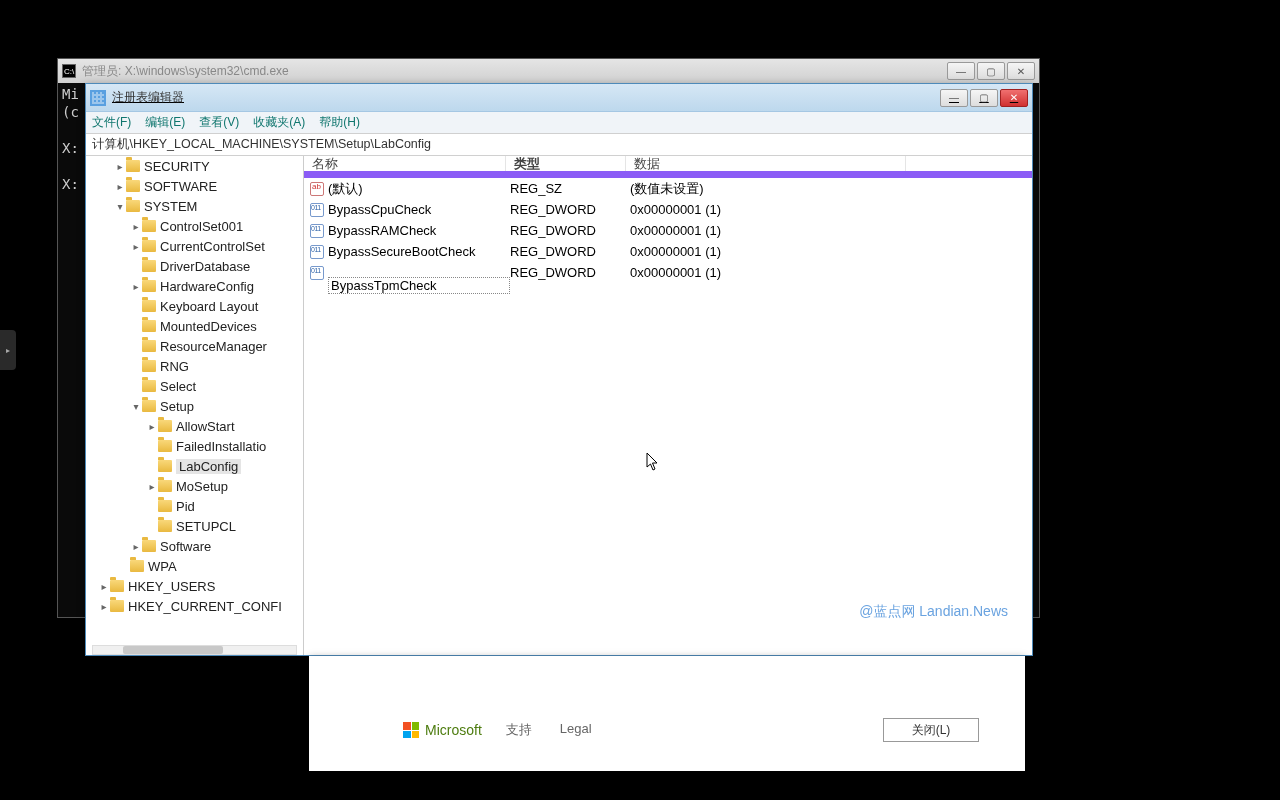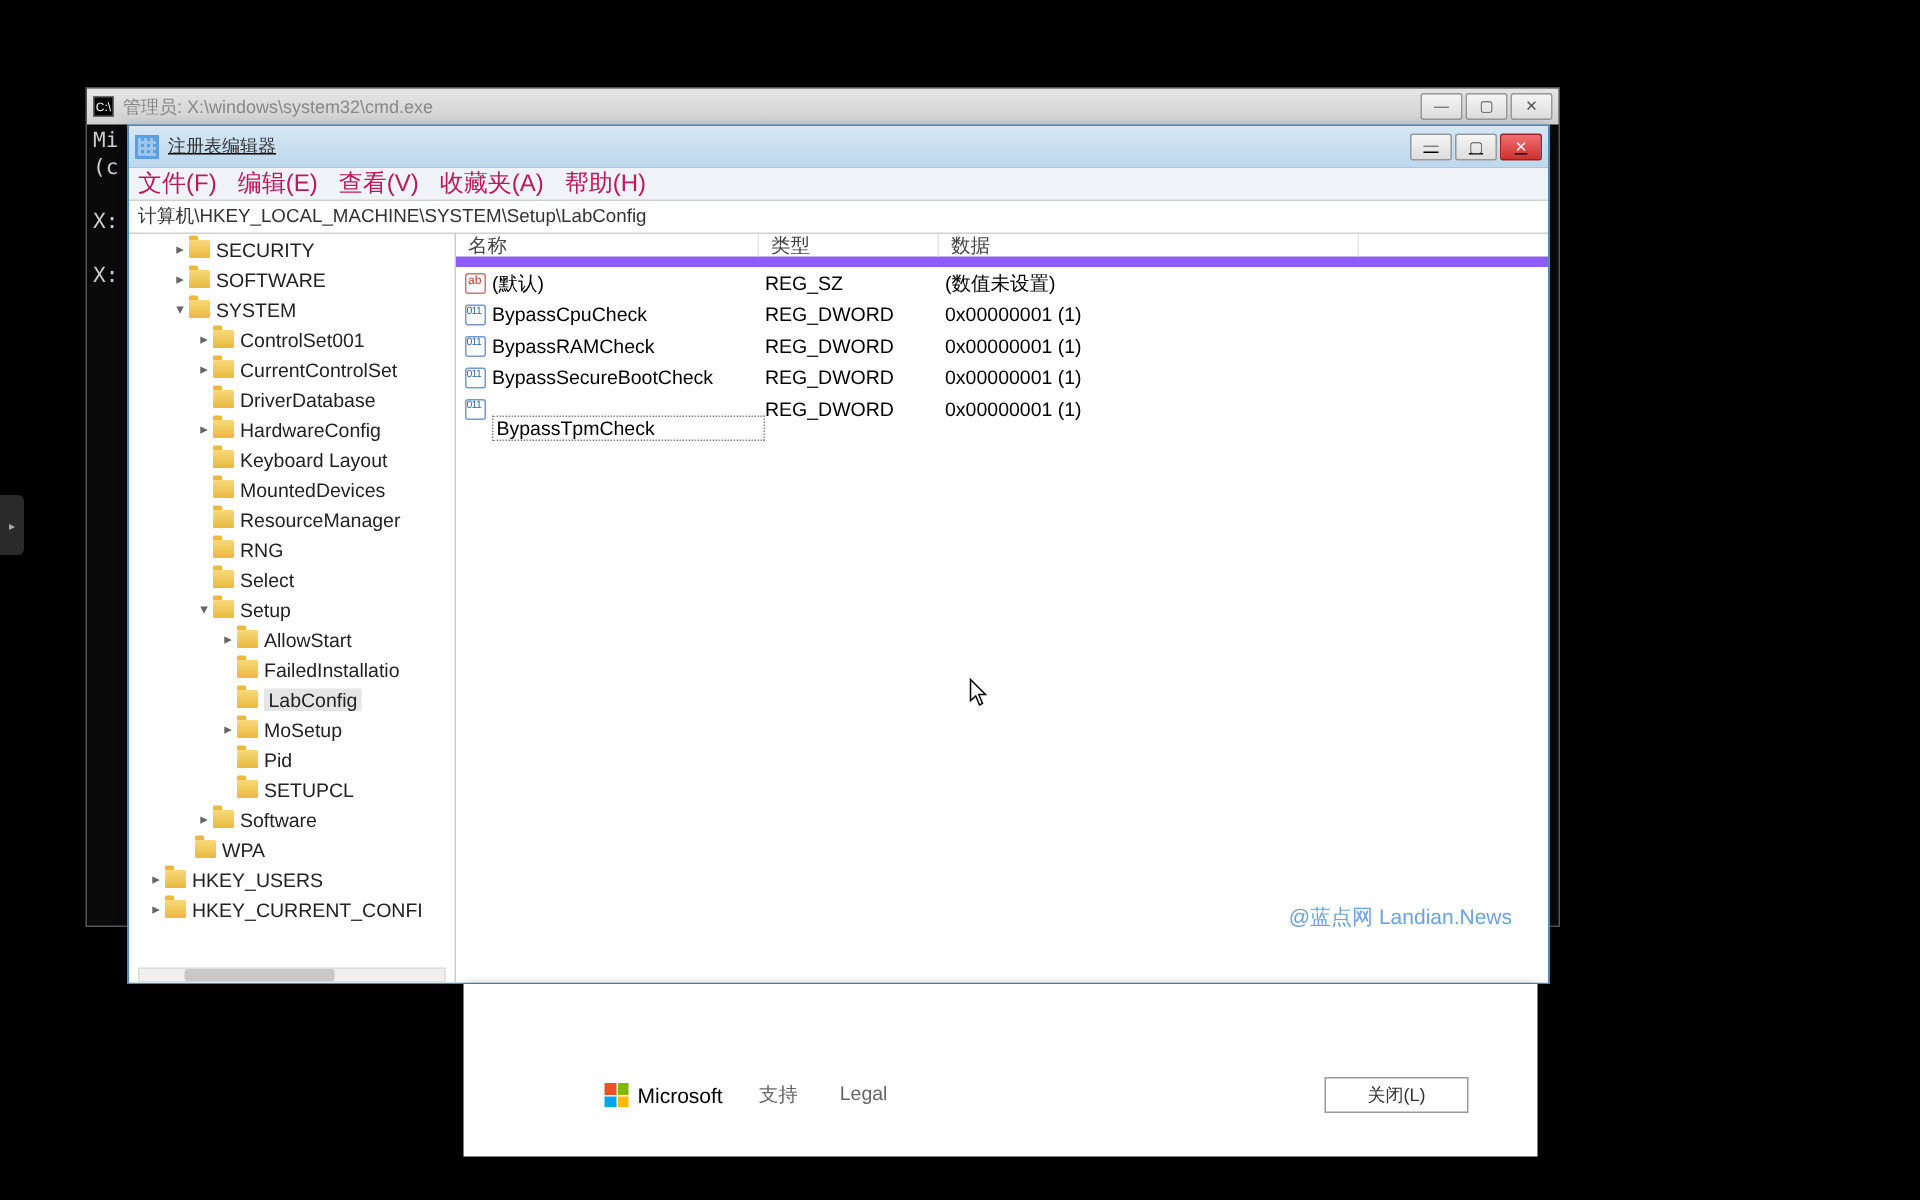--- a/index.html
+++ b/index.html
@@ -121,25 +121,25 @@
   background: linear-gradient(#f07070,#d03030);
   border-color: #a02020;
   color: #fff;
 }
 
 .regedit-menu {
   height: 22px;
   background: #f0f4f8;
   border-bottom: 1px solid #d0d0d0;
   display: flex;
-  align-items: flex-start;
+  align-items: center;
   padding: 0 6px;
   gap: 14px;
-  font-size: 16px;
-  color: #be185d;
+  font-size: 12px;
+  color: #0f766e;
 }
 .menu-item { cursor: default; }
 
 .regedit-path {
   height: 22px;
   border-bottom: 1px solid #d0d0d0;
   padding: 2px 6px;
   font-size: 12.5px;
   color: #333;
   display: flex;
@@ -232,21 +232,21 @@
   background: #fff;
 }
 .col-h {
   padding: 2px 8px;
   border-right: 1px solid #e5e5e5;
   color: #444;
   display: flex;
   align-items: center;
 }
 .col-name { width: 202px; }
-.col-type { width: 120px; }
+.col-type { width: 120px; font-weight: bold; }
 .col-data { flex: 1; }
 
 .values-body { }
 .value-row {
   display: flex;
   align-items: center;
   height: 21px;
 }
 .vicon {
   width: 14px; height: 14px;
@@ -299,21 +299,21 @@
   top: 58px;
   height: 32px;
   display: flex;
   align-items: center;
   padding: 0 46px 0 50px;
 }
 .ms-logo {
   display: flex;
   align-items: center;
   gap: 6px;
-  color: #000000;
+  color: #4d7c0f;
   font-size: 14px;
   padding-left: 44px;
 }
 .ms-squares {
   width: 16px; height: 16px;
   display: grid;
   grid-template-columns: 1fr 1fr;
   grid-template-rows: 1fr 1fr;
   gap: 1px;
 }

